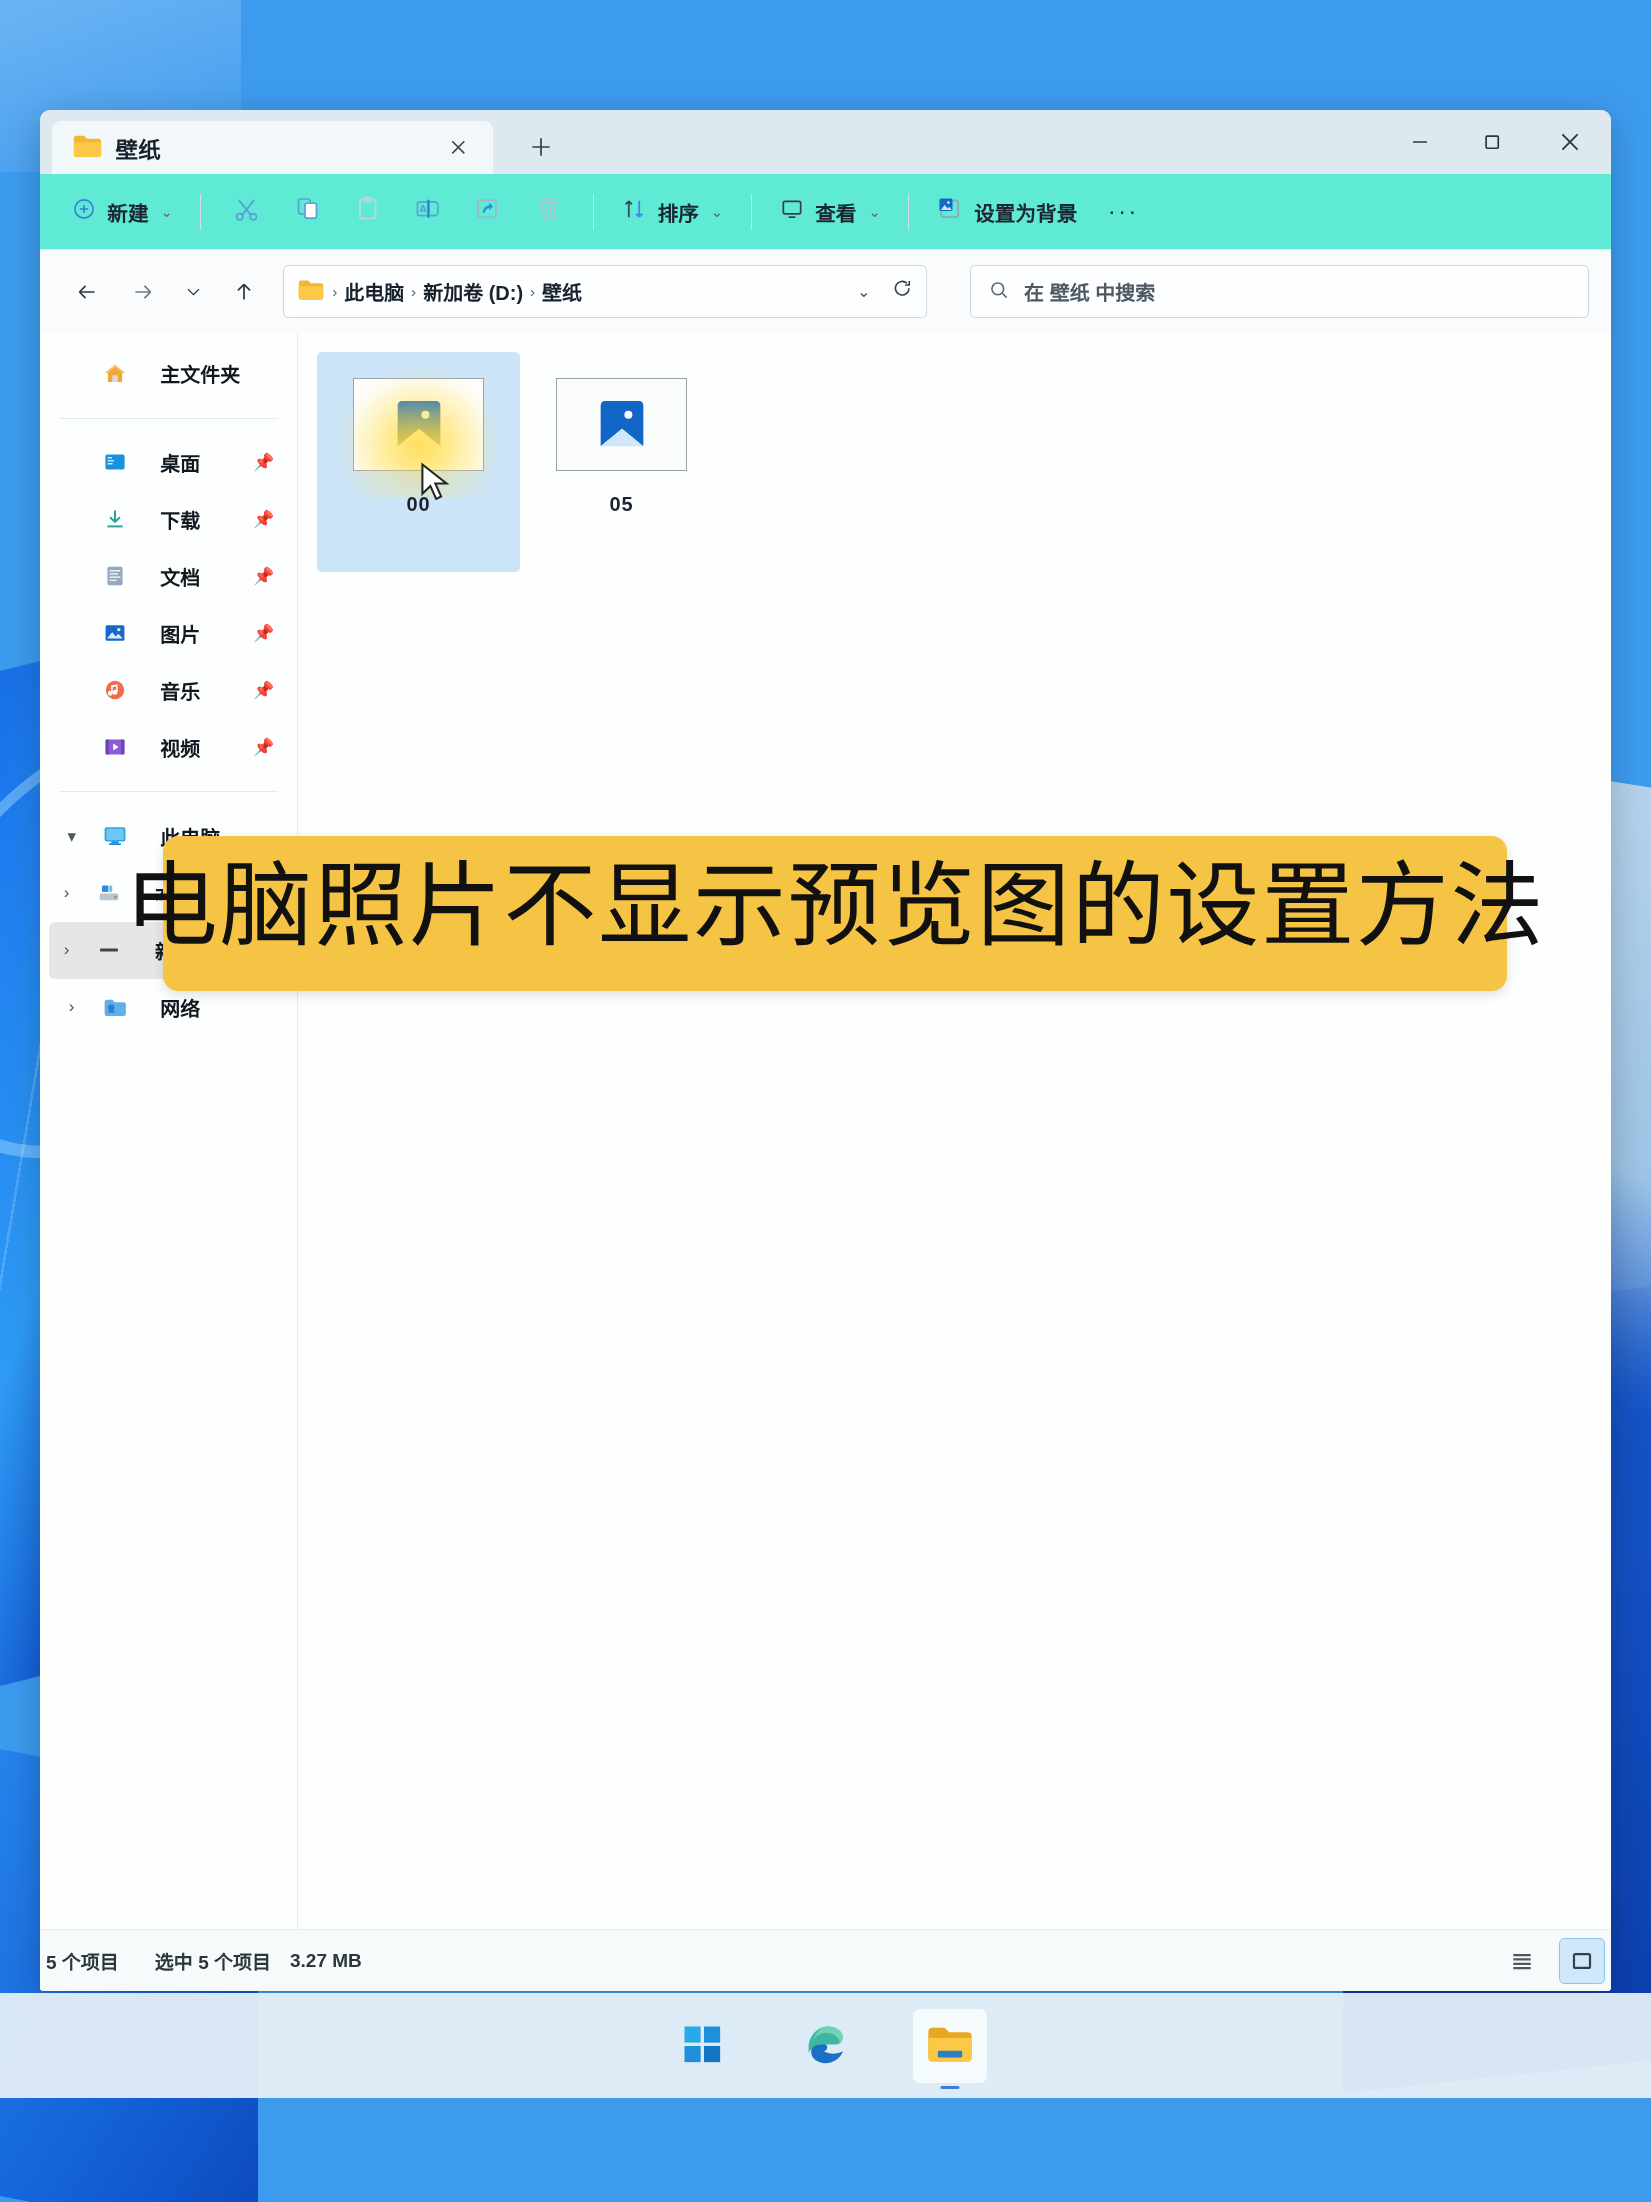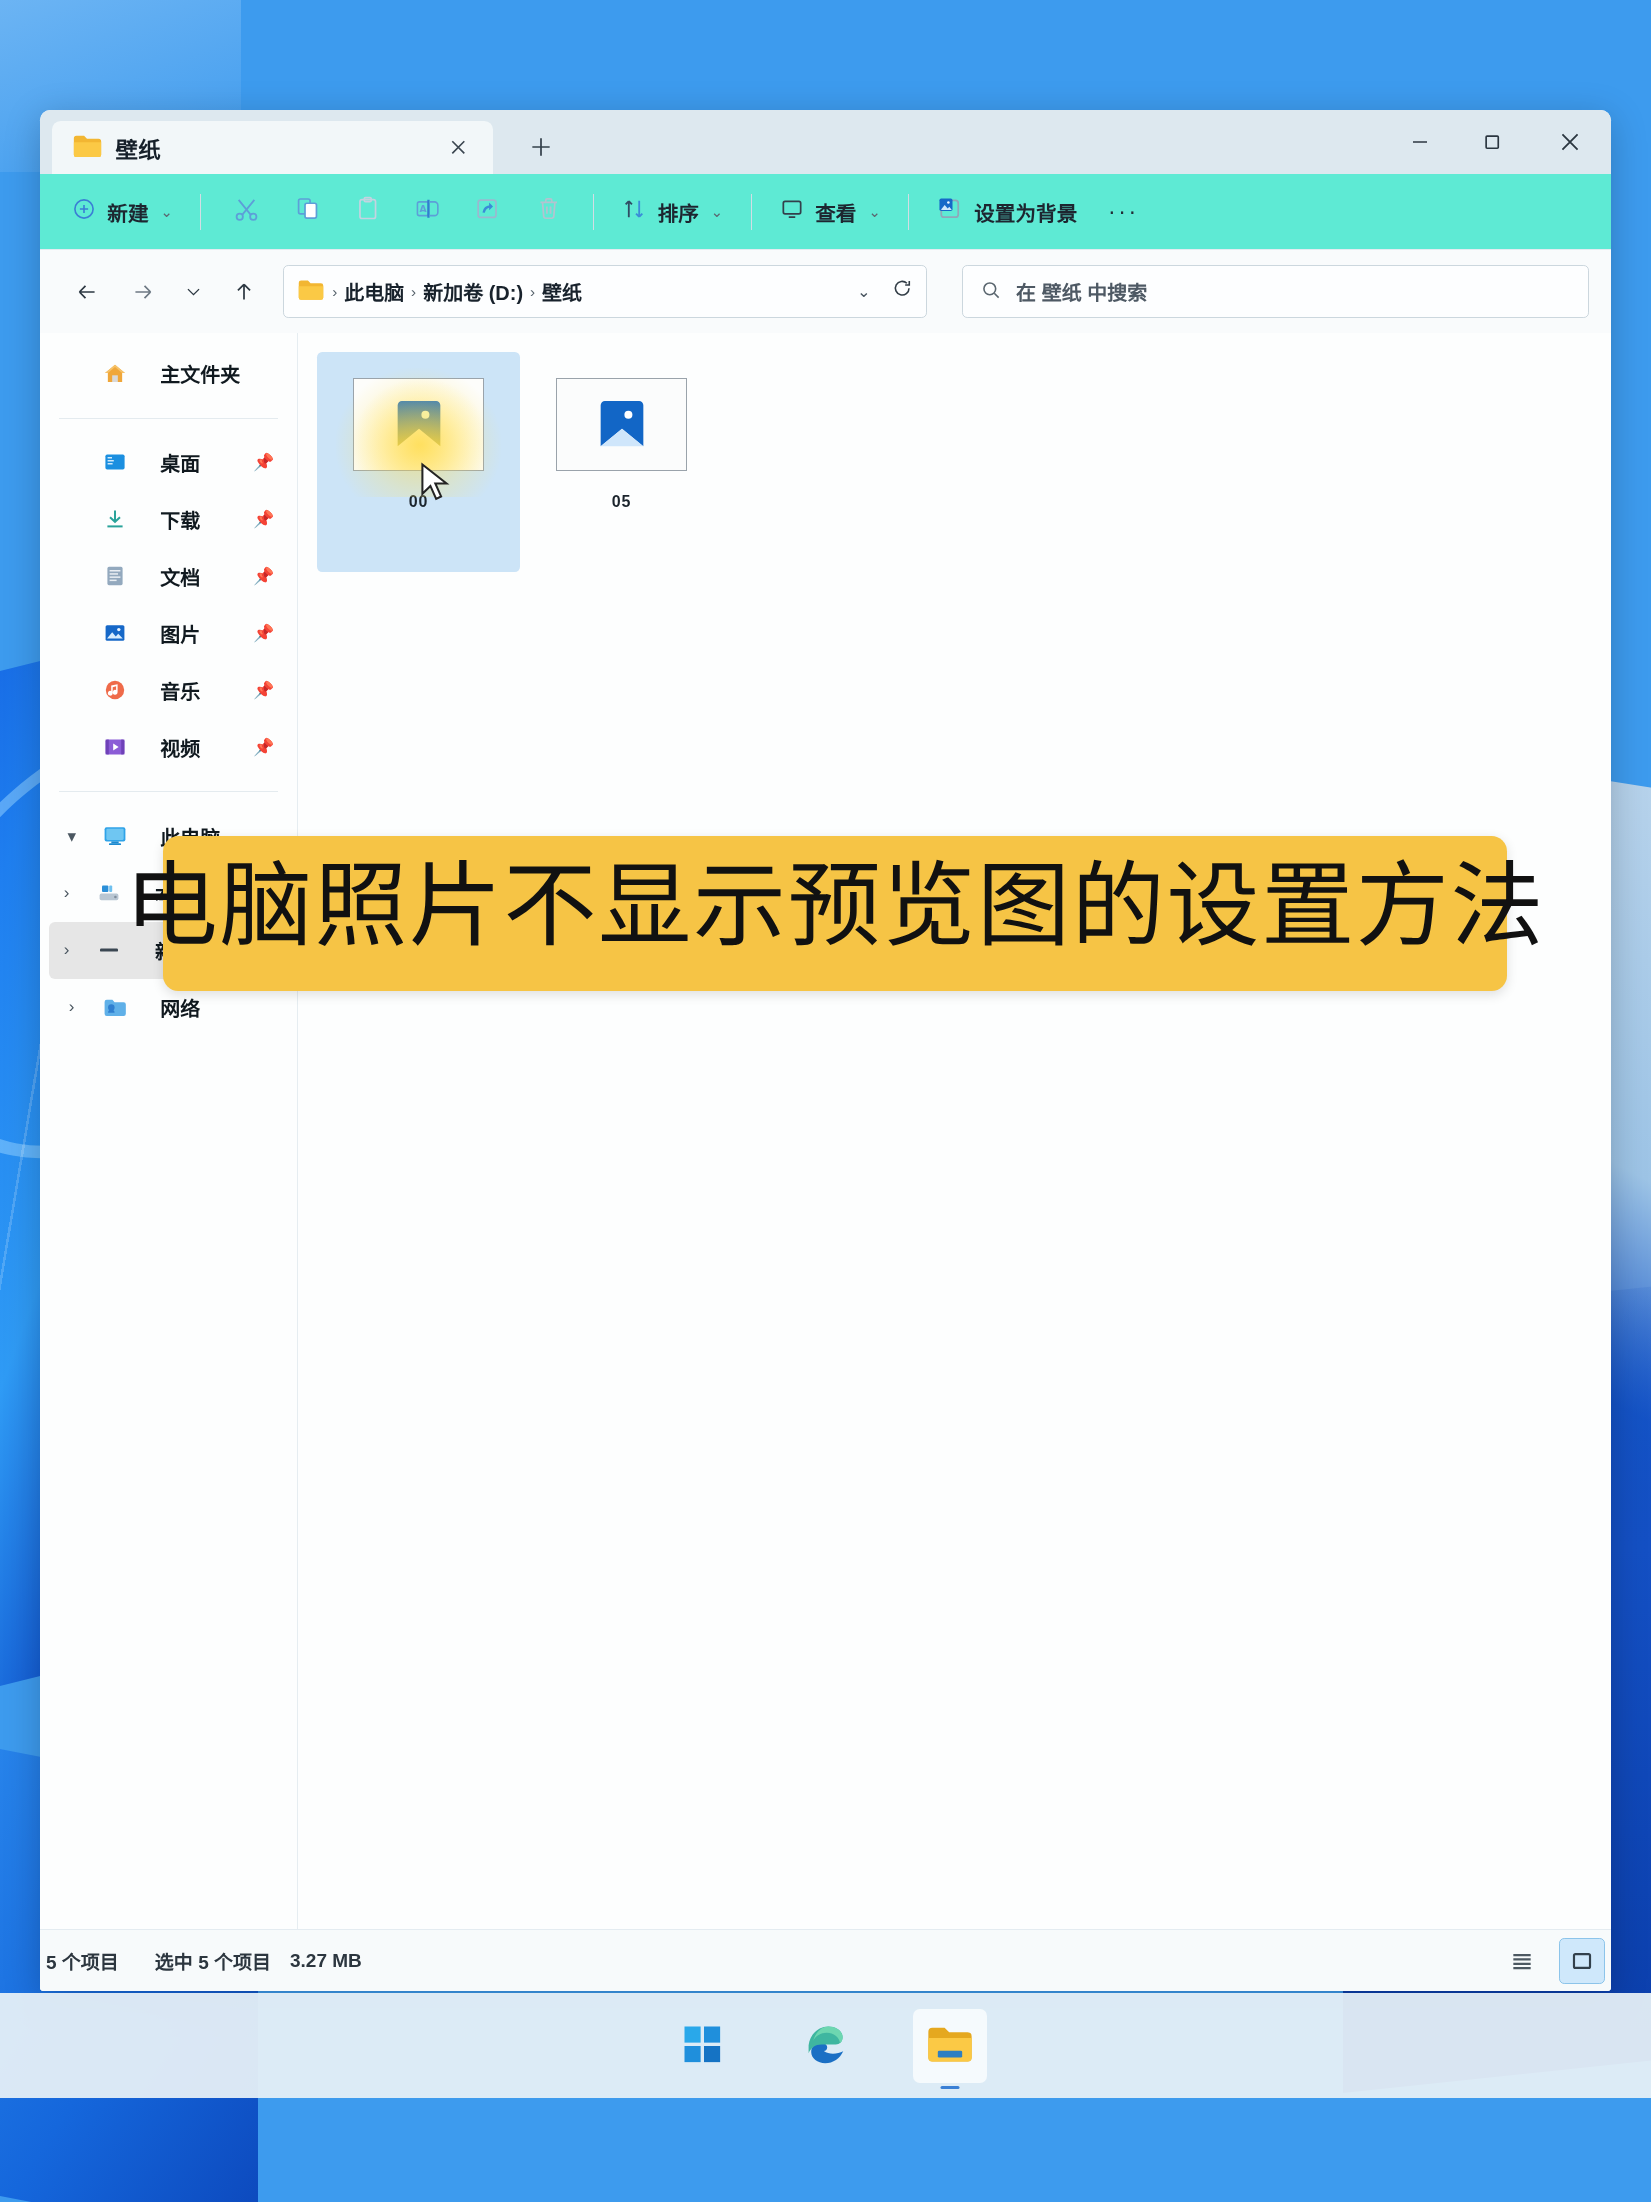--- a/index.html
+++ b/index.html
@@ -165,21 +165,21 @@
     display: flex; align-items: center;
     padding: 0 12px 0 13.8px;
     gap: 8.6px;
   }
   .crumbs { display:flex; align-items:center; gap: 6.9px; flex: 1 1 auto; }
   .crumb { font-size: 20px; color:#18222c; font-weight: 700; white-space: nowrap; }
   .crumb-sep { font-size: 15.5px; color:#55616b; }
   .addr-chev { font-size: 16.3px; color:#4b5762; padding: 0 8.6px; }
   .addr-refresh { font-size: 21.5px; color:#323d47; padding-left: 3.4px; }
   .searchbox {
-    margin-left: 30px;
+    margin-left: 38px;
     flex: 1 1 auto;
     height: 53px;
     background:#fdfeff;
     border: 0.9px solid #ccd7de;
     border-radius: 5.2px;
     display:flex; align-items:center; gap: 13.8px;
     padding: 0 17px;
   }
   .search-ph { font-size: 20px; color:#4e5964; font-weight: 600; }
 
@@ -234,21 +234,21 @@
     background: radial-gradient(ellipse at 52% 72%, #ffe98a 0%, #fff6cd 42%, #fdfdfb 72%);
   }
   .tile.sel::after {
     content:"";
     position:absolute; left: 19px; top: 15.5px; width: 165px; height: 129px;
     background: radial-gradient(ellipse at 50% 60%, rgba(255,216,60,.55) 0%, rgba(255,225,90,.22) 45%, rgba(255,230,120,0) 72%);
     pointer-events:none;
   }
   .tile-name {
     margin-top: 22.4px;
-    font-size: 16px; color:#1b242c; font-weight: 700; letter-spacing: 0.9px;
+    font-size: 20px; color:#1b242c; font-weight: 700; letter-spacing: 0.9px;
   }
   .cursor-arrow {
     position: absolute; left: 102px; top: 110px; z-index: 5;
   }
 
   
   .statusbar {
     height: 62px; flex: 0 0 auto;
     background:#f7fafb;
     border-top: 0.9px solid #e4ecf1;

